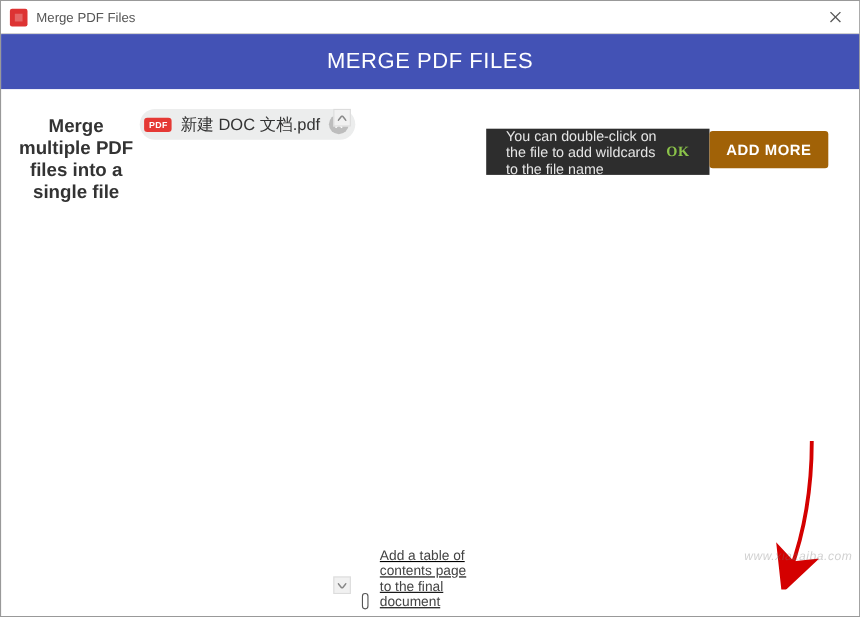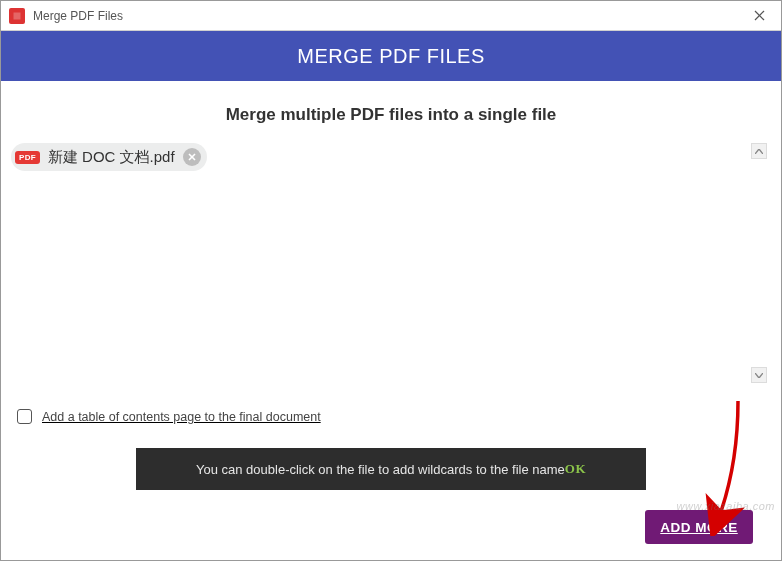--- a/index.html
+++ b/index.html
@@ -8,21 +8,21 @@
   
   .titlebar { height: 30px; display: flex; align-items: center; padding: 0 0 0 8px; border-bottom: 1px solid #d0d0d0; background: #fff; }
   .titlebar .appicon { width: 16px; height: 16px; background: #d33; border-radius: 2px; display: flex; align-items: center; justify-content: center; }
   .titlebar .appicon svg { width: 10px; height: 10px; }
   .titlebar .title { margin-left: 8px; font-size: 12px; color: #555; flex: 1; }
   .titlebar .close { width: 44px; height: 30px; display: flex; align-items: center; justify-content: center; color: #555; cursor: pointer; }
   
   .header { background: #4352b5; height: 50px; display: flex; align-items: center; justify-content: center; }
   .header .headtext { color: #fff; font-size: 20px; letter-spacing: 0.5px; font-weight: 400; }
   
-  .content { flex: 1; position: relative; padding: 18px 10px 0 10px; display: flex; flex-direction: column; }
+  .content { flex: 1; position: relative; padding: 18px 10px 0 10px; display: flex; flex-direction: row; }
   .subtitle { text-align: center; font-size: 17px; font-weight: 700; color: #333; margin-top: 6px; margin-bottom: 18px; }
   .filearea { flex: 1; position: relative; padding: 0 0 0 0; }
   .filechip { display: inline-flex; align-items: center; background: #eceded; border-radius: 14px; height: 28px; padding: 0 6px 0 4px; max-width: 260px; }
   .filechip .pdfbadge { background: #e53935; color: #fff; font-size: 8px; font-weight: 700; border-radius: 3px; padding: 2px 4px; margin-right: 8px; letter-spacing: 0.3px; }
   .filechip .fname { font-size: 15px; color: #333; margin-right: 8px; white-space: nowrap; }
   .filechip .remove { width: 18px; height: 18px; border-radius: 50%; background: #bdbdbd; display: flex; align-items: center; justify-content: center; cursor: pointer; }
   .filechip .remove svg { width: 8px; height: 8px; }
   
   .scrollarrow { position: absolute; right: 4px; width: 16px; height: 16px; background: #f1f1f1; border: 1px solid #dcdcdc; display: flex; align-items: center; justify-content: center; color: #888; font-size: 9px; cursor: pointer; }
   .scrollarrow.up { top: 0; }
@@ -31,21 +31,21 @@
   .tocrow { display: flex; align-items: flex-end; padding: 6px 6px 6px 6px; text-decoration: underline; }
   .tocrow .chk { width: 15px; height: 15px; border: 1.5px solid #555; border-radius: 3px; margin-right: 10px; cursor: pointer; background: #fff; }
   .tocrow .toclabel { font-size: 12.5px; color: #444; }
   
   .toast { margin: 18px auto 0 auto; width: 510px; height: 42px; background: #2d2d2d; display: flex; align-items: center; padding: 0 18px; justify-content: center; }
   .toast .msg { color: #e5e5e5; font-size: 13px; }
   .toast .ok { color: #8bc34a; font-weight: 700; font-size: 13px; letter-spacing: 0.5px; cursor: pointer; font-family: Liberation Serif, serif; }
   
   .footer { display: flex; justify-content: flex-end; gap: 14px; padding: 20px 18px 16px 0; }
   .btn { height: 34px; min-width: 108px; border-radius: 3px; color: #fff; font-size: 13.5px; font-weight: 600; letter-spacing: 0.5px; display: flex; align-items: center; justify-content: center; cursor: pointer; border: none; }
-  .btn.addmore { background: #701a75; text-decoration: underline; }
+  .btn.addmore { background: #a16207; }
   .btn.merge { background: #4f5a7a; }
   
   .redarrow { position: absolute; right: 28px; top: 395px; pointer-events: none; }
   
   .watermark { position: absolute; right: 6px; bottom: 48px; font-size: 11px; color: rgba(120,120,120,0.35); letter-spacing: 0.5px; font-style: italic; pointer-events: none; }
 </style>
 </head>
 <body>
 
 <div class="window">

